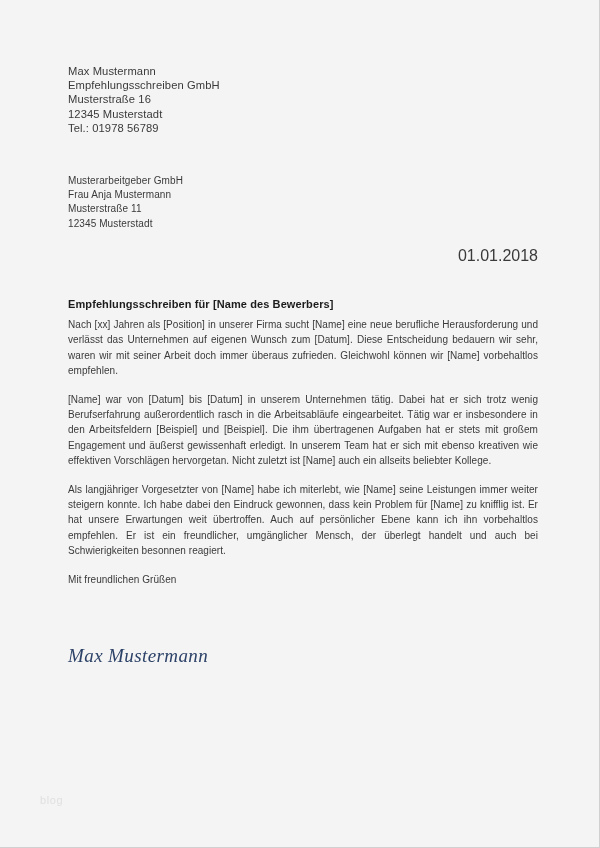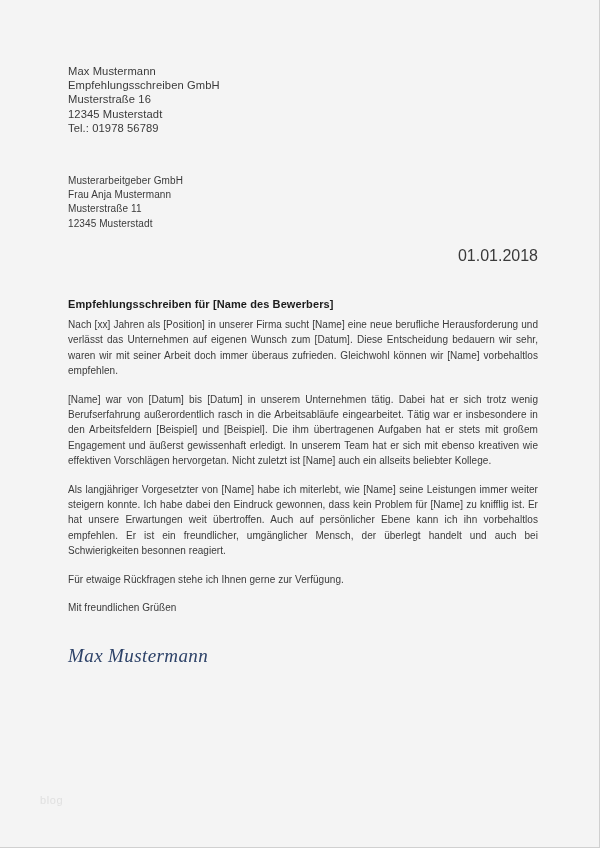--- a/index.html
+++ b/index.html
@@ -136,21 +136,20 @@
   </div>
 
   <div class="date">01.01.2018</div>
 
   <div class="subject">Empfehlungsschreiben für [Name des Bewerbers]</div>
 
   <div class="body">
     <p>Nach [xx] Jahren als [Position] in unserer Firma sucht [Name] eine neue berufliche Herausforderung und verlässt das Unternehmen auf eigenen Wunsch zum [Datum]. Diese Entscheidung bedauern wir sehr, waren wir mit seiner Arbeit doch immer überaus zufrieden. Gleichwohl können wir [Name] vorbehaltlos empfehlen.</p>
     <p>[Name] war von [Datum] bis [Datum] in unserem Unternehmen tätig. Dabei hat er sich trotz wenig Berufserfahrung außerordentlich rasch in die Arbeitsabläufe eingearbeitet. Tätig war er insbesondere in den Arbeitsfeldern [Beispiel] und [Beispiel]. Die ihm übertragenen Aufgaben hat er stets mit großem Engagement und äußerst gewissenhaft erledigt. In unserem Team hat er sich mit ebenso kreativen wie effektiven Vorschlägen hervorgetan. Nicht zuletzt ist [Name] auch ein allseits beliebter Kollege.</p>
     <p>Als langjähriger Vorgesetzter von [Name] habe ich miterlebt, wie [Name] seine Leistungen immer weiter steigern konnte. Ich habe dabei den Eindruck gewonnen, dass kein Problem für [Name] zu knifflig ist. Er hat unsere Erwartungen weit übertroffen. Auch auf persönlicher Ebene kann ich ihn vorbehaltlos empfehlen. Er ist ein freundlicher, umgänglicher Mensch, der überlegt handelt und auch bei Schwierigkeiten besonnen reagiert.</p>
-    <p class="last-line">Für etwaige Rückfragen stehe ich Ihnen gerne zur Verfügung.</p>
     <p class="last-line">Mit freundlichen Grüßen</p>
   </div>
 
   <div class="signature">Max Mustermann</div>
 
   <div class="watermark">blog</div>
 
 </div>
 
 </body></html>

